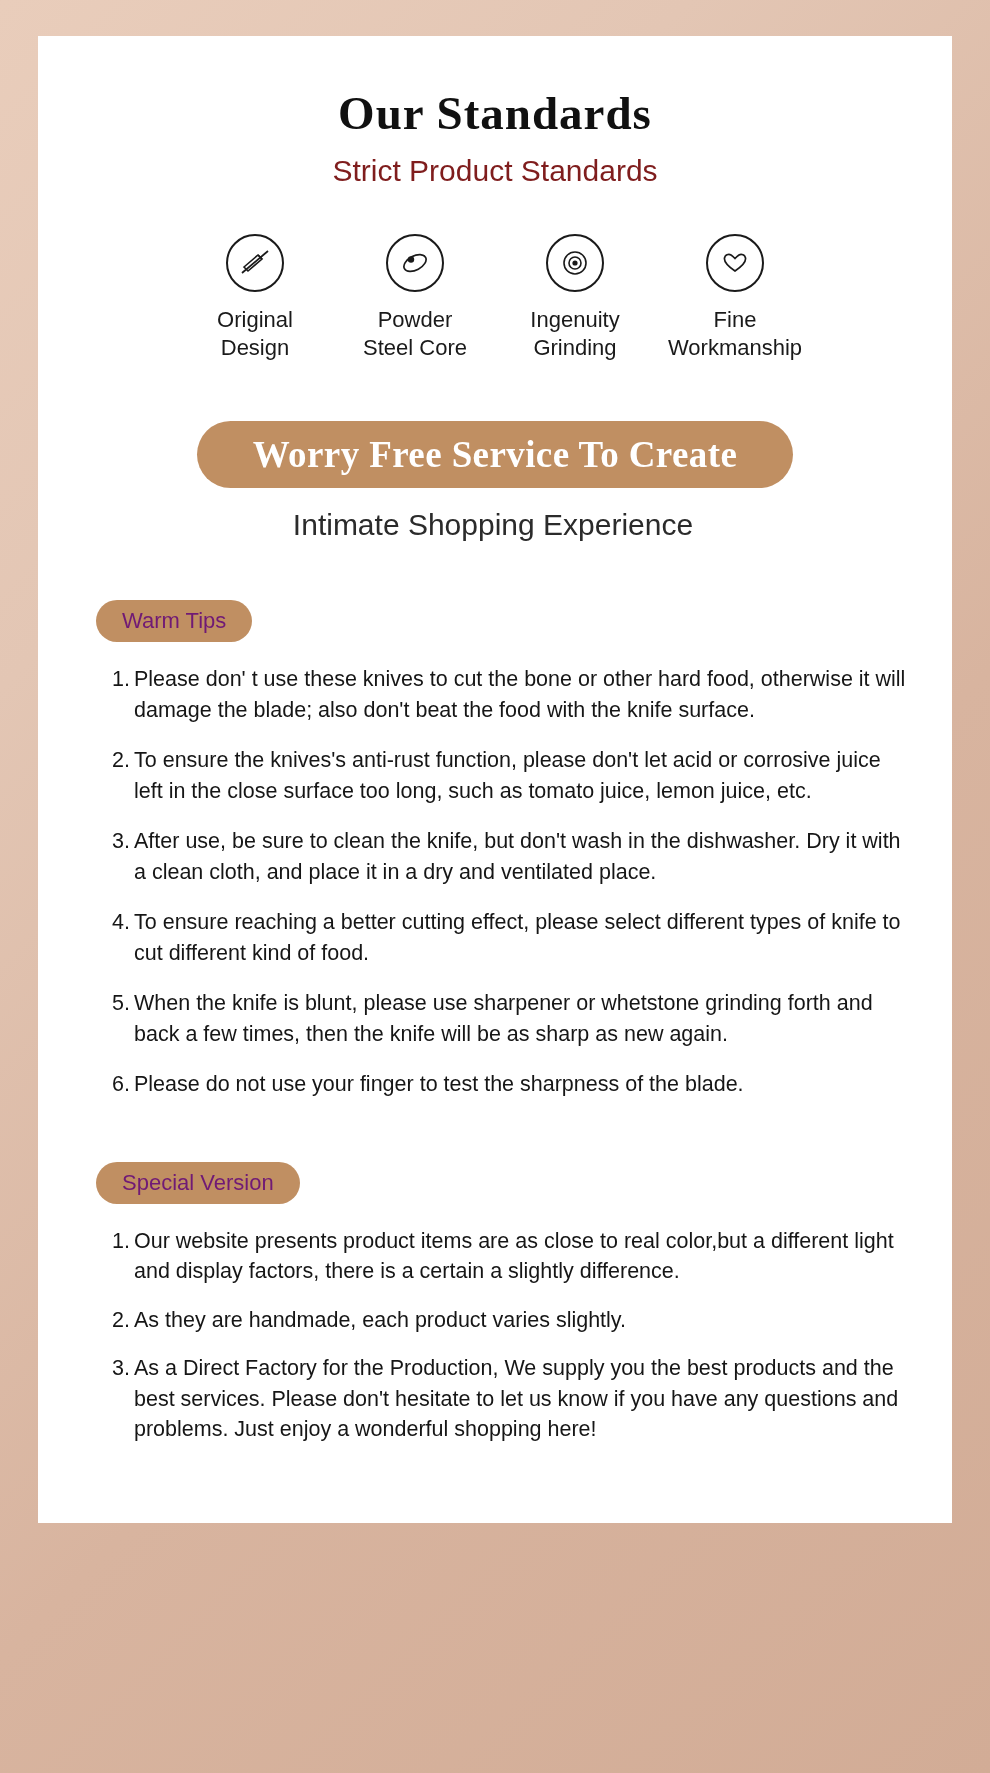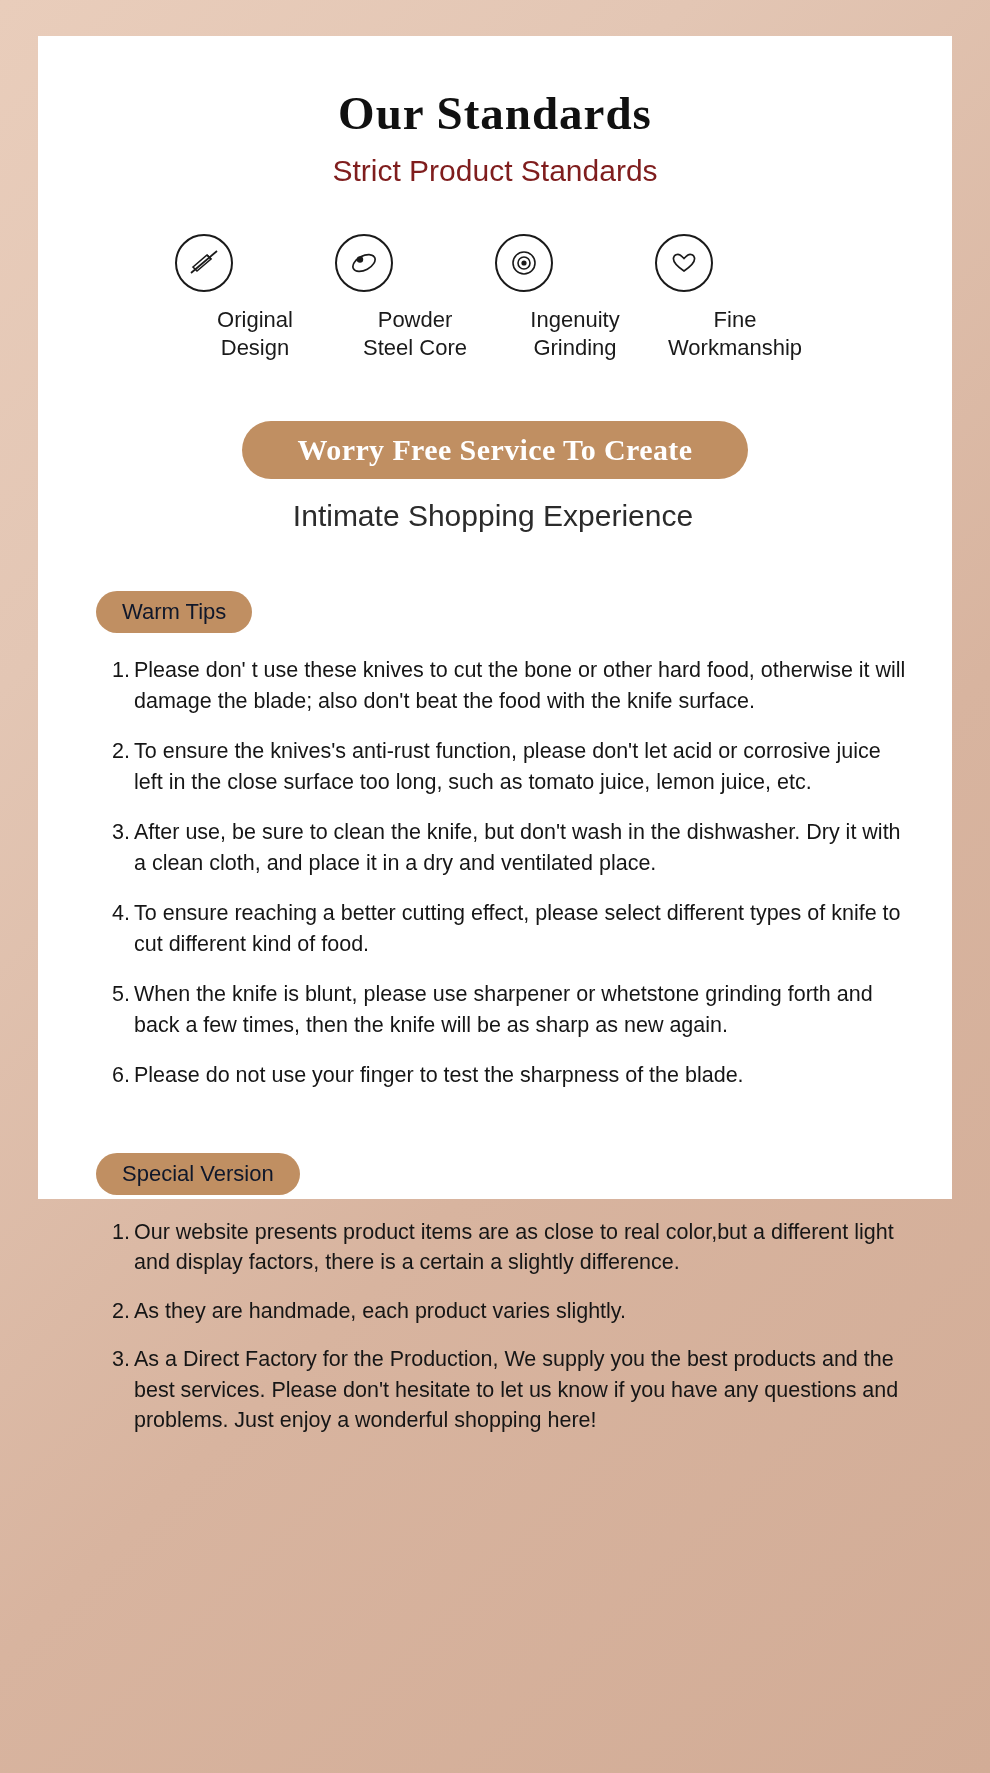--- a/index.html
+++ b/index.html
@@ -11,21 +11,21 @@
     height: 1773px;
     font-family: "Liberation Sans", sans-serif;
     background: linear-gradient(135deg, #e9cdbb 0%, #e3c6b4 25%, #d8b49f 60%, #d2ac96 100%);
     overflow: hidden;
   }
   .page {
     position: absolute;
     left: 38px;
     top: 36px;
     width: 914px;
-    height: 1163px;
+    height: 1487px;
     background: #ffffff;
     box-sizing: border-box;
   }
 
   
   .title {
     margin: 0;
     padding-top: 50px;
     text-align: center;
     font-family: "Liberation Serif", serif;
@@ -48,20 +48,21 @@
     justify-content: center;
     align-items: flex-start;
     gap: 0px;
     margin-top: 46px;
     padding: 0 52px;
   }
   .feature {
     width: 160px;
     display: flex;
     flex-direction: column;
+    align-items: center;
   }
   .circle {
     width: 58px;
     height: 58px;
     border: 2px solid #1a1a1a;
     border-radius: 50%;
     display: flex;
     align-items: center;
     justify-content: center;
     box-sizing: border-box;
@@ -85,36 +86,36 @@
     justify-content: center;
     margin-top: 60px;
   }
   .banner {
     background: #c08f62;
     color: #ffffff;
     border-radius: 40px;
     padding: 12px 56px;
     font-family: "Liberation Serif", serif;
     font-weight: bold;
-    font-size: 30px;
+    font-size: 37px;
     letter-spacing: 0.4px;
   }
   .banner-sub {
     margin: 20px 4px 0 0;
     text-align: center;
     font-size: 30px;
     color: #2b2b2b;
     font-weight: 300;
   }
 
   
   .pill {
     display: inline-block;
     background: #c08f62;
-    color: #0f172a;
+    color: #701a75;
     border-radius: 22px;
     padding: 8px 26px;
     font-size: 22px;
     font-weight: 300;
   }
   .pill-row {
     padding-left: 58px;
   }
   .pill-row.tips { margin-top: 58px; }
   .pill-row.special { margin-top: 62px; }

